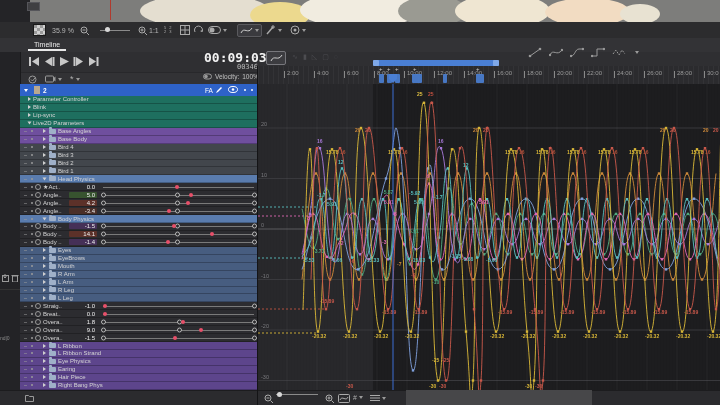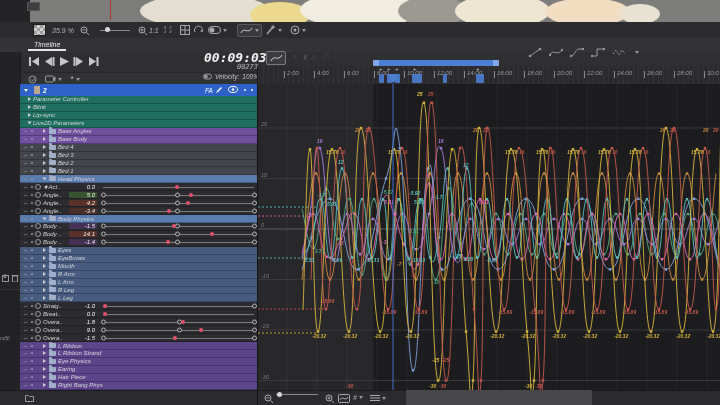--- a/index.html
+++ b/index.html
@@ -1,18 +1,18 @@
 <!DOCTYPE html>
 <html><head>
 <meta charset="utf-8">
 <style>
   html,body{margin:0;padding:0;background:#151517;}
   #app{position:relative;width:720px;height:405px;overflow:hidden;background:#242427;
        font-family:"Liberation Sans",sans-serif;color:#c8c8c8;-webkit-font-smoothing:antialiased;}
-  .abs{position:absolute;font-style:italic;}
+  .abs{position:absolute;}
   
   #canvas-strip{left:0;top:0;width:720px;height:22px;background:#7d7d7b;overflow:hidden;}
   #canvas-left-gap{left:0;top:0;width:30px;height:22px;background:#242427;}
   .blob{position:absolute;border-radius:50%;}
   #canvas-redline{left:110px;top:0;width:1px;height:20px;background:#b03a2e;}
   #top-mini-icon{left:27px;top:2px;width:11px;height:7px;background:#3f3f42;border:1px solid #55555a;}
   
   #toolbar{left:0;top:22px;width:720px;height:16px;background:#2c2c2e;border-bottom:1px solid #1e1e20;}
   .tb{position:absolute;top:2px;height:12px;display:flex;align-items:center;gap:2px;color:#b5b5b5;font-size:7px;}
   .checker{width:11px;height:10px;background:#9a9a9a;
@@ -208,21 +208,21 @@
         </svg>
       </span>
     <span class="tbtn">
         <svg width="12" height="9">
           <path d="M1,0 L8,4.5 L1,9 Z" fill="#c8c8c8"></path>
           <rect x="8.5" y="0" width="2" height="9" fill="#c8c8c8"></rect>
         </svg>
       </span>
   </div>
   <div id="timecode" class="abs">00:09:03</div>
-  <div id="framecode" class="abs">00273</div>
+  <div id="framecode" class="abs">00346</div>
 
   <div id="opts-row" class="abs">
     <span style="margin-left:8px;">
         <svg width="9" height="9">
           <circle cx="4.5" cy="4.5" r="3.5" fill="none" stroke="#9a9a9a"></circle>
           <path d="M3,4.5 l1.5,1.5 l2.5,-3" fill="none" stroke="#9a9a9a"></path>
         </svg>
       </span>
     <span style="margin-left:8px;display:flex;align-items:center;gap:2px;">
         <svg width="11" height="8">

